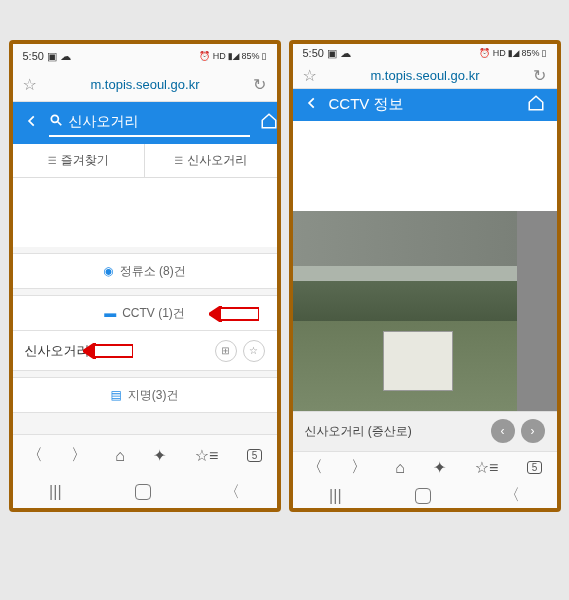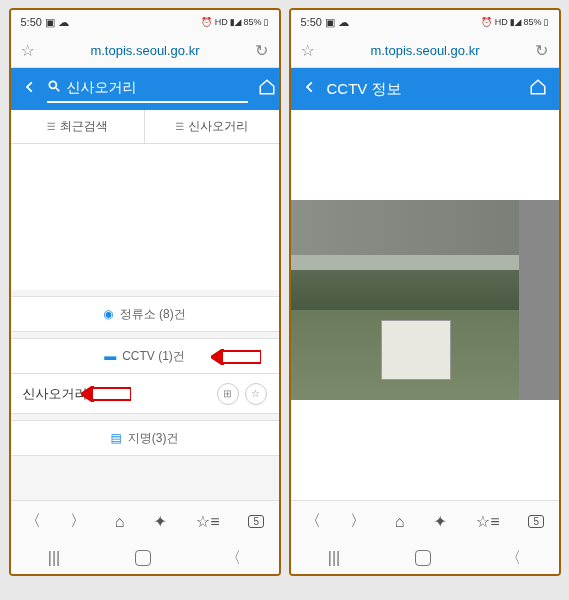--- a/index.html
+++ b/index.html
@@ -7,28 +7,29 @@
     background: #e8e8e8;
     font-family: -apple-system, sans-serif;
     display: flex;
     justify-content: center;
     align-items: flex-start;
     padding: 8px;
     gap: 8px;
   }
   .phone {
     width: 272px;
-    height: 568px;
+    height: 472px;
     background: #fff;
-    border: 2px solid #a16207;
+    border: 4px solid #a16207;
     border-radius: 4px;
     overflow: hidden;
     display: flex;
     flex-direction: column;
     position: relative;
+    margin-top: 32px;
   }
   .status-bar {
     height: 24px;
     background: #fafafa;
     display: flex;
     justify-content: space-between;
     align-items: center;
     padding: 0 10px;
     font-size: 11px;
     color: #333;
@@ -260,21 +261,21 @@
     <span>
       <svg width="18" height="18" viewBox="0 0 24 24" fill="none" stroke="#fff" stroke-width="2">
           <path d="M3 11 L12 3 L21 11 V21 H3 Z"></path>
         </svg>
     </span>
   </div>
 
   <div class="tabs">
     <div class="tab">
       <span class="tab-icn">☰</span>
-      <span>최근검색</span>
+      <span>즐겨찾기</span>
     </div>
     <div class="tab">
       <span class="tab-icn">☰</span>
       <span>신사오거리</span>
     </div>
   </div>
 
   <div class="content">
     <div class="blank-area"></div>
 
@@ -371,20 +372,31 @@
   </div>
 
   <div class="cctv-content">
     <div class="cctv-blank"></div>
     <div class="cctv-image">
       <div class="buildings-bg"></div>
       <div class="road"></div>
       <div class="building"></div>
     </div>
     <div class="cctv-spacer"></div>
+    <div class="cctv-footer">
+      <span>신사오거리 (증산로)</span>
+      <div class="nav-circles">
+        <div class="nav-circle">
+          <span>‹</span>
+        </div>
+        <div class="nav-circle">
+          <span>›</span>
+        </div>
+      </div>
+    </div>
   </div>
 
   <div class="browser-nav">
     <span>〈</span>
     <span>〉</span>
     <span>⌂</span>
     <span>✦</span>
     <span>☆≡</span>
     <span style="border:1.5px solid #555;border-radius:3px;padding:0 4px;font-size:10px">5</span>
   </div>

